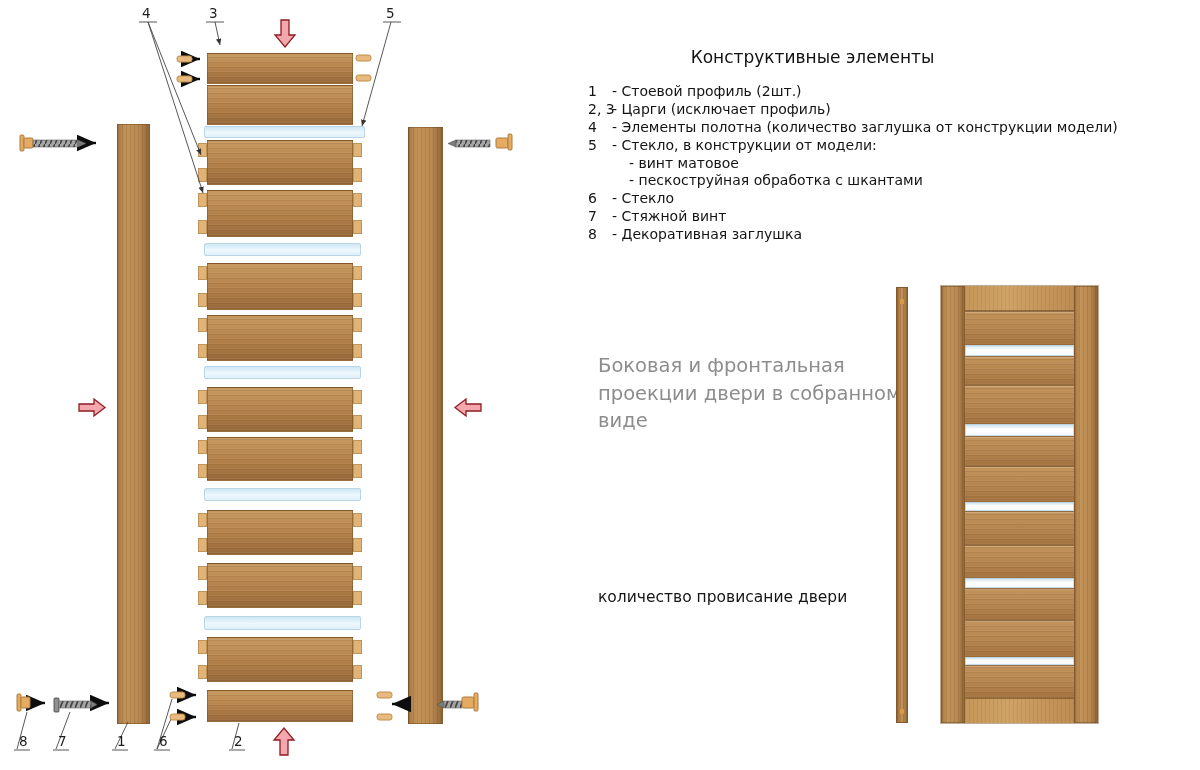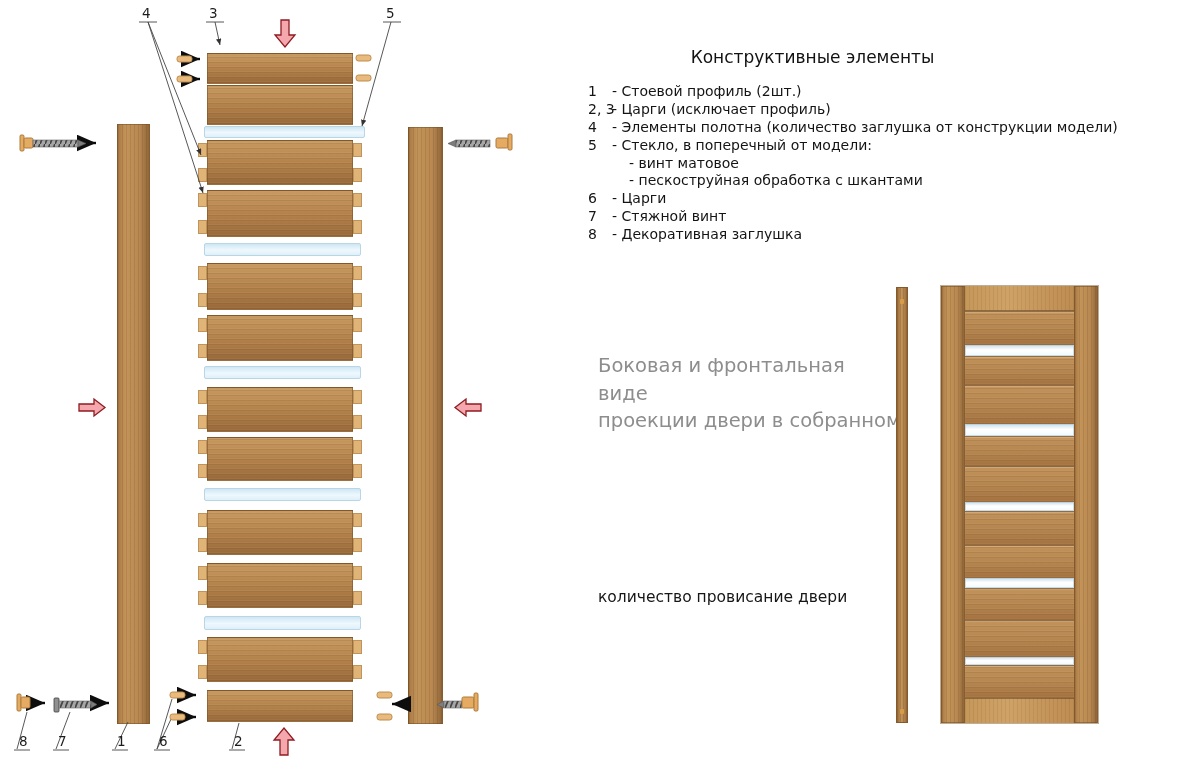--- a/index.html
+++ b/index.html
@@ -268,48 +268,48 @@
     <div class="lrow">
         <span class="lnum">2, 3</span>
         <span class="ltxt">- Царги (исключает профиль)</span>
       </div>
     <div class="lrow">
         <span class="lnum">4</span>
         <span class="ltxt">- Элементы полотна (количество заглушка от конструкции модели)</span>
       </div>
     <div class="lrow">
         <span class="lnum">5</span>
-        <span class="ltxt">- Стекло, в поперечный от модели:</span>
+        <span class="ltxt">- Стекло, в конструкции от модели:</span>
       </div>
     <div class="lrow ind">
         <span class="lnum"></span>
         <span class="ltxt">- винт матовое</span>
       </div>
     <div class="lrow ind">
         <span class="lnum"></span>
         <span class="ltxt">- пескоструйная обработка с шкантами</span>
       </div>
     <div class="lrow">
         <span class="lnum">6</span>
-        <span class="ltxt">- Царги</span>
+        <span class="ltxt">- Стекло</span>
       </div>
     <div class="lrow">
         <span class="lnum">7</span>
         <span class="ltxt">- Стяжной винт</span>
       </div>
     <div class="lrow">
         <span class="lnum">8</span>
         <span class="ltxt">- Декоративная заглушка</span>
       </div>
   </div>
 
   <div id="cap-gray">
     <div>Боковая и фронтальная</div>
+    <div>проекции двери в собранном</div>
     <div>виде</div>
-    <div>проекции двери в собранном</div>
   </div>
   <div id="cap-joint">
     <div>количество провисание двери</div>
   </div>
 
   <div id="side-strip">
     <span class="pin-dot" style="top:11px;"></span>
     <span class="pin-dot" style="top:421px;"></span>
   </div>
 

